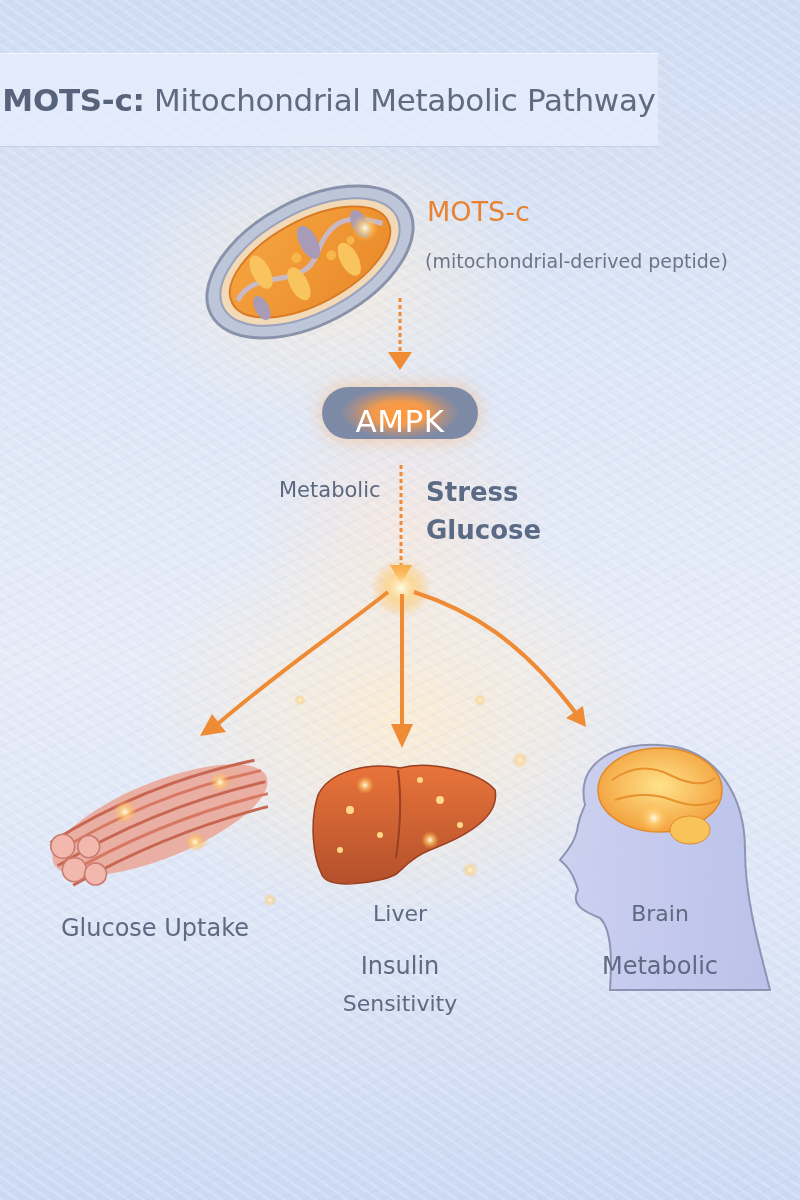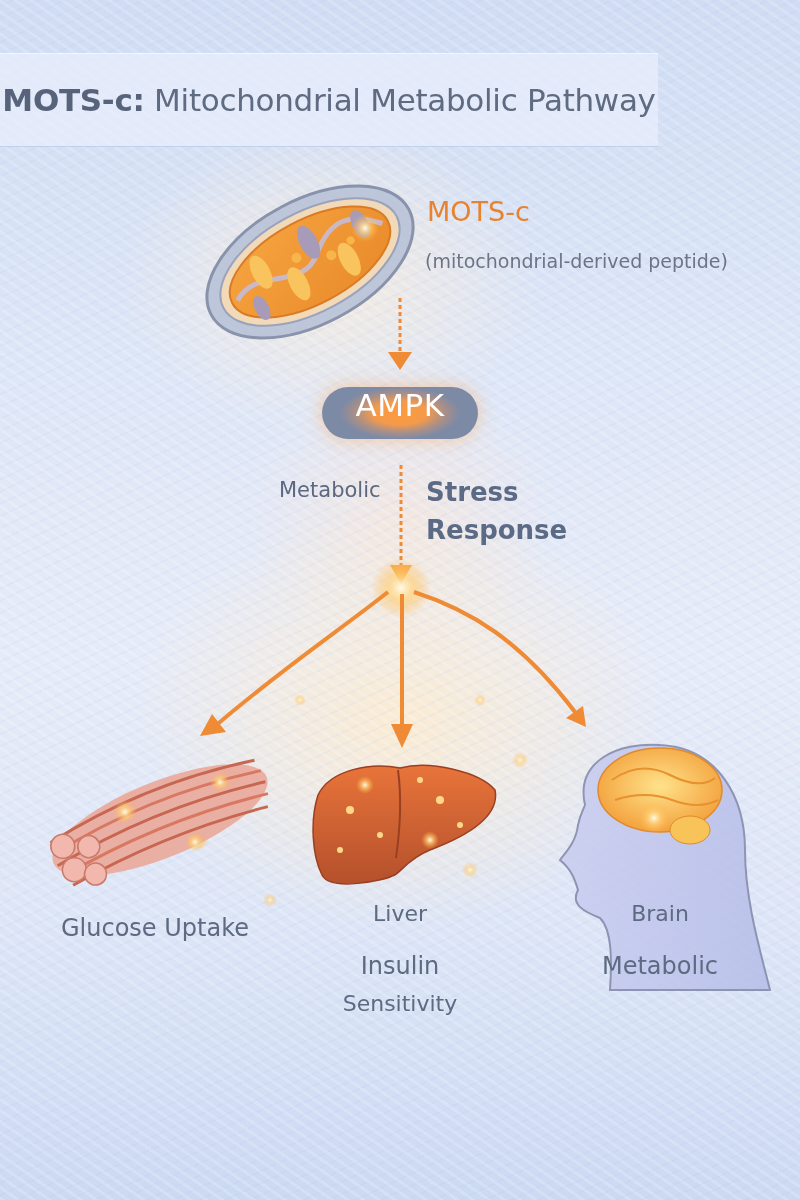--- a/index.html
+++ b/index.html
@@ -29,21 +29,21 @@
     .title .bold { font-weight: bold; color: #57637a; }
     .title .light { font-weight: normal; }
 
     .mots-label { position: absolute; left: 427px; top: 196px; font-size: 27px; color: #e8822e; font-weight: normal; }
     .mots-sub { position: absolute; left: 425px; top: 250px; font-size: 19px; color: #6c7486; white-space: nowrap; }
 
     .ampk {
       position: absolute; left: 322px; top: 387px; width: 156px; height: 52px; border-radius: 26px;
       background: radial-gradient(ellipse 60px 26px at 50% 50%, #ff9a3c 0%, #f39a4c 45%, #a98f88 75%, #7d8aa6 100%);
       box-shadow: 0 0 18px rgba(255,170,90,0.55);
-      display: flex; align-items: flex-start; justify-content: center;
+      display: flex; align-items: flex-end; justify-content: center;
       color: #ffffff; font-size: 31px; letter-spacing: 0.5px;
     }
 
     .lbl-metabolic { position: absolute; left: 279px; top: 478px; font-size: 21px; color: #5b6880; }
     .lbl-stress { position: absolute; left: 426px; top: 473px; font-size: 26px; color: #5b6a85; line-height: 38px; font-weight: bold; }
 
     .diagram-svg { position: absolute; left: 0; top: 0; width: 800px; height: 1200px; pointer-events: none; }
 
     .organ-label { position: absolute; text-align: center; color: #5d6a82; font-size: 22px; line-height: 38px; }
     .organ-name { font-size: 22px; }
@@ -180,21 +180,21 @@
 <div class="mots-label">MOTS-c</div>
 <div class="mots-sub">(mitochondrial-derived peptide)</div>
 
 <div class="ampk">
   <span>AMPK</span>
 </div>
 
 <div class="lbl-metabolic">Metabolic</div>
 <div class="lbl-stress">
   <div>Stress</div>
-  <div>Response</div>
+  <div>Glucose</div>
 </div>
 
 <div class="organ-label" style="left:40px; top:895px; width:230px;">
   <div class="organ-effect">Glucose Uptake</div>
 </div>
 <div class="organ-label" style="left:300px; top:895px; width:200px;">
   <div class="organ-name">Liver</div>
   <div class="organ-effect">Insulin</div>
   <div>Sensitivity</div>
 </div>

